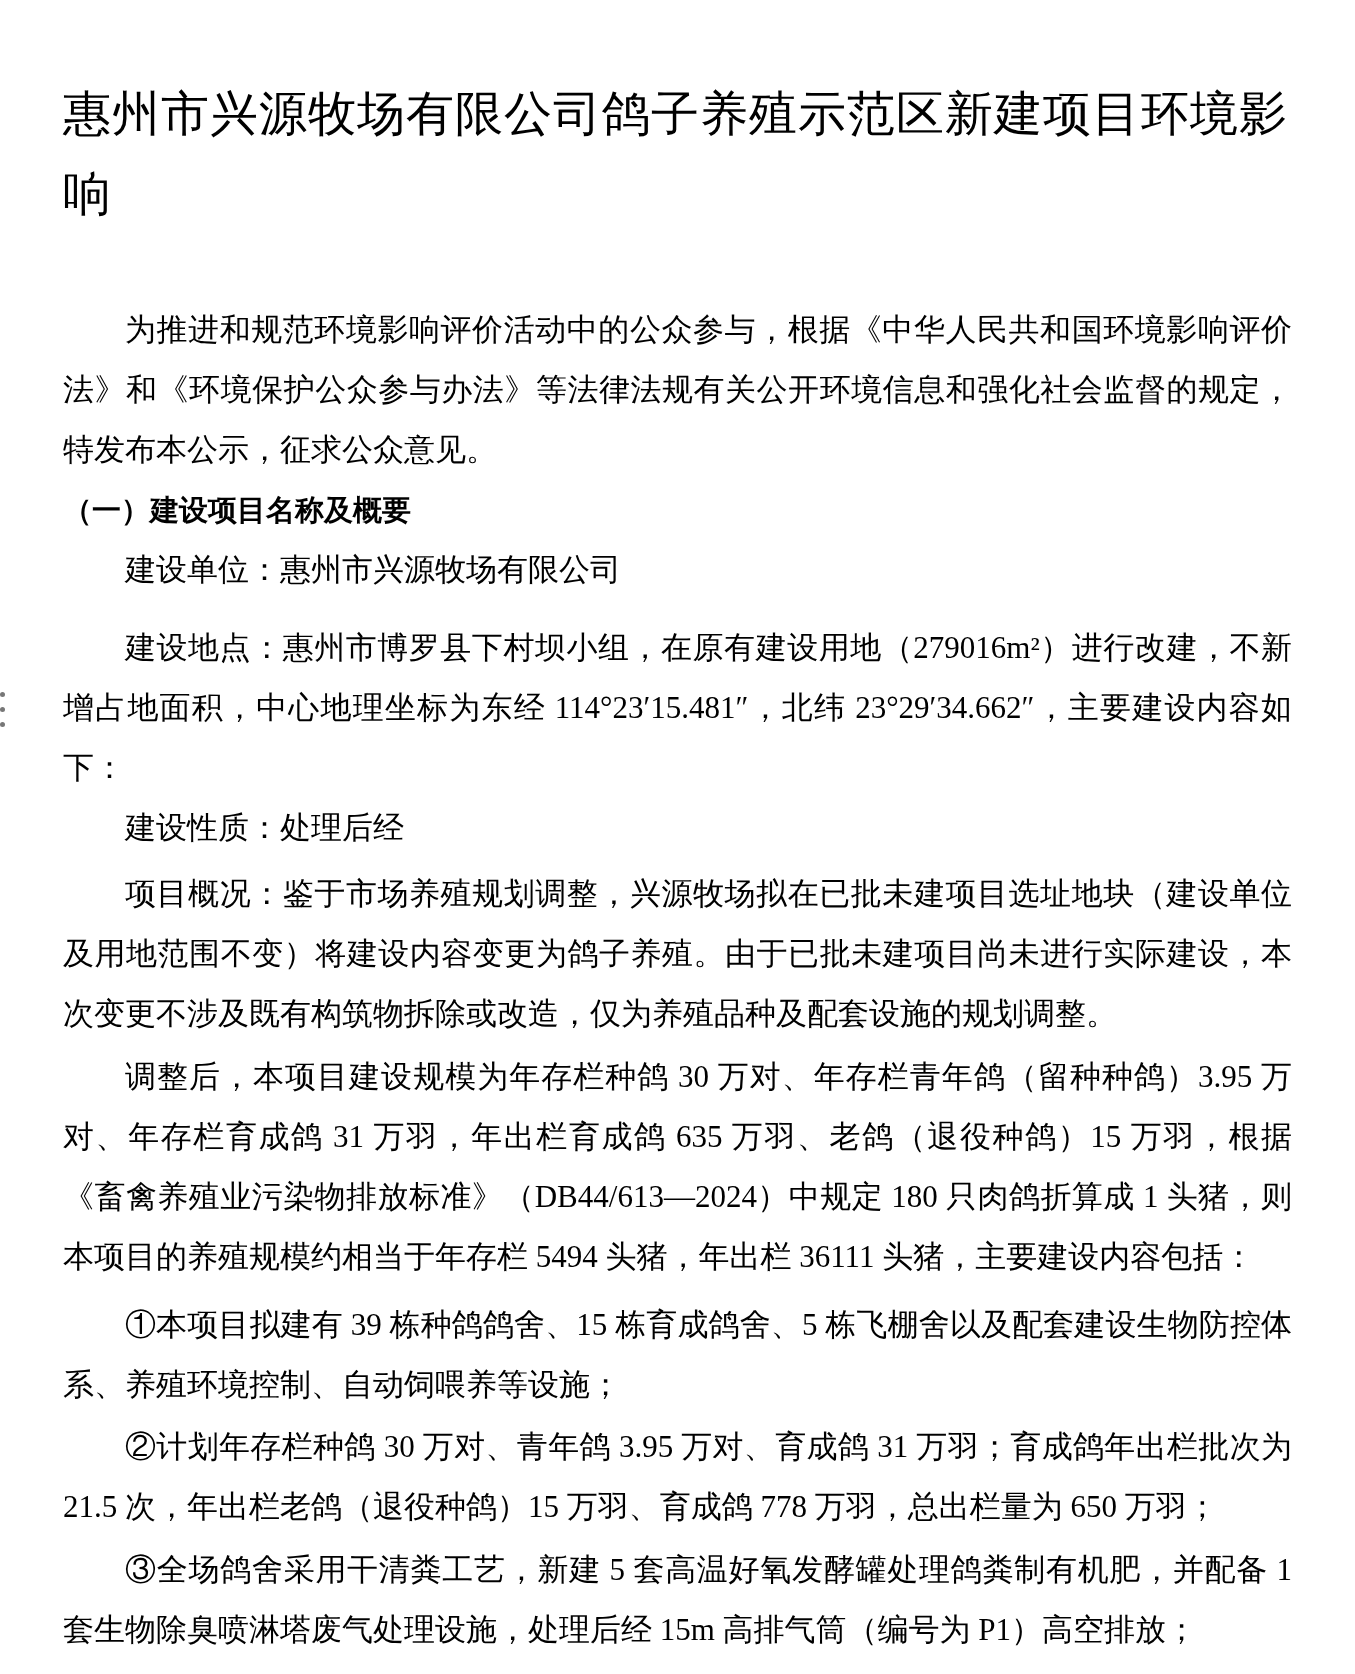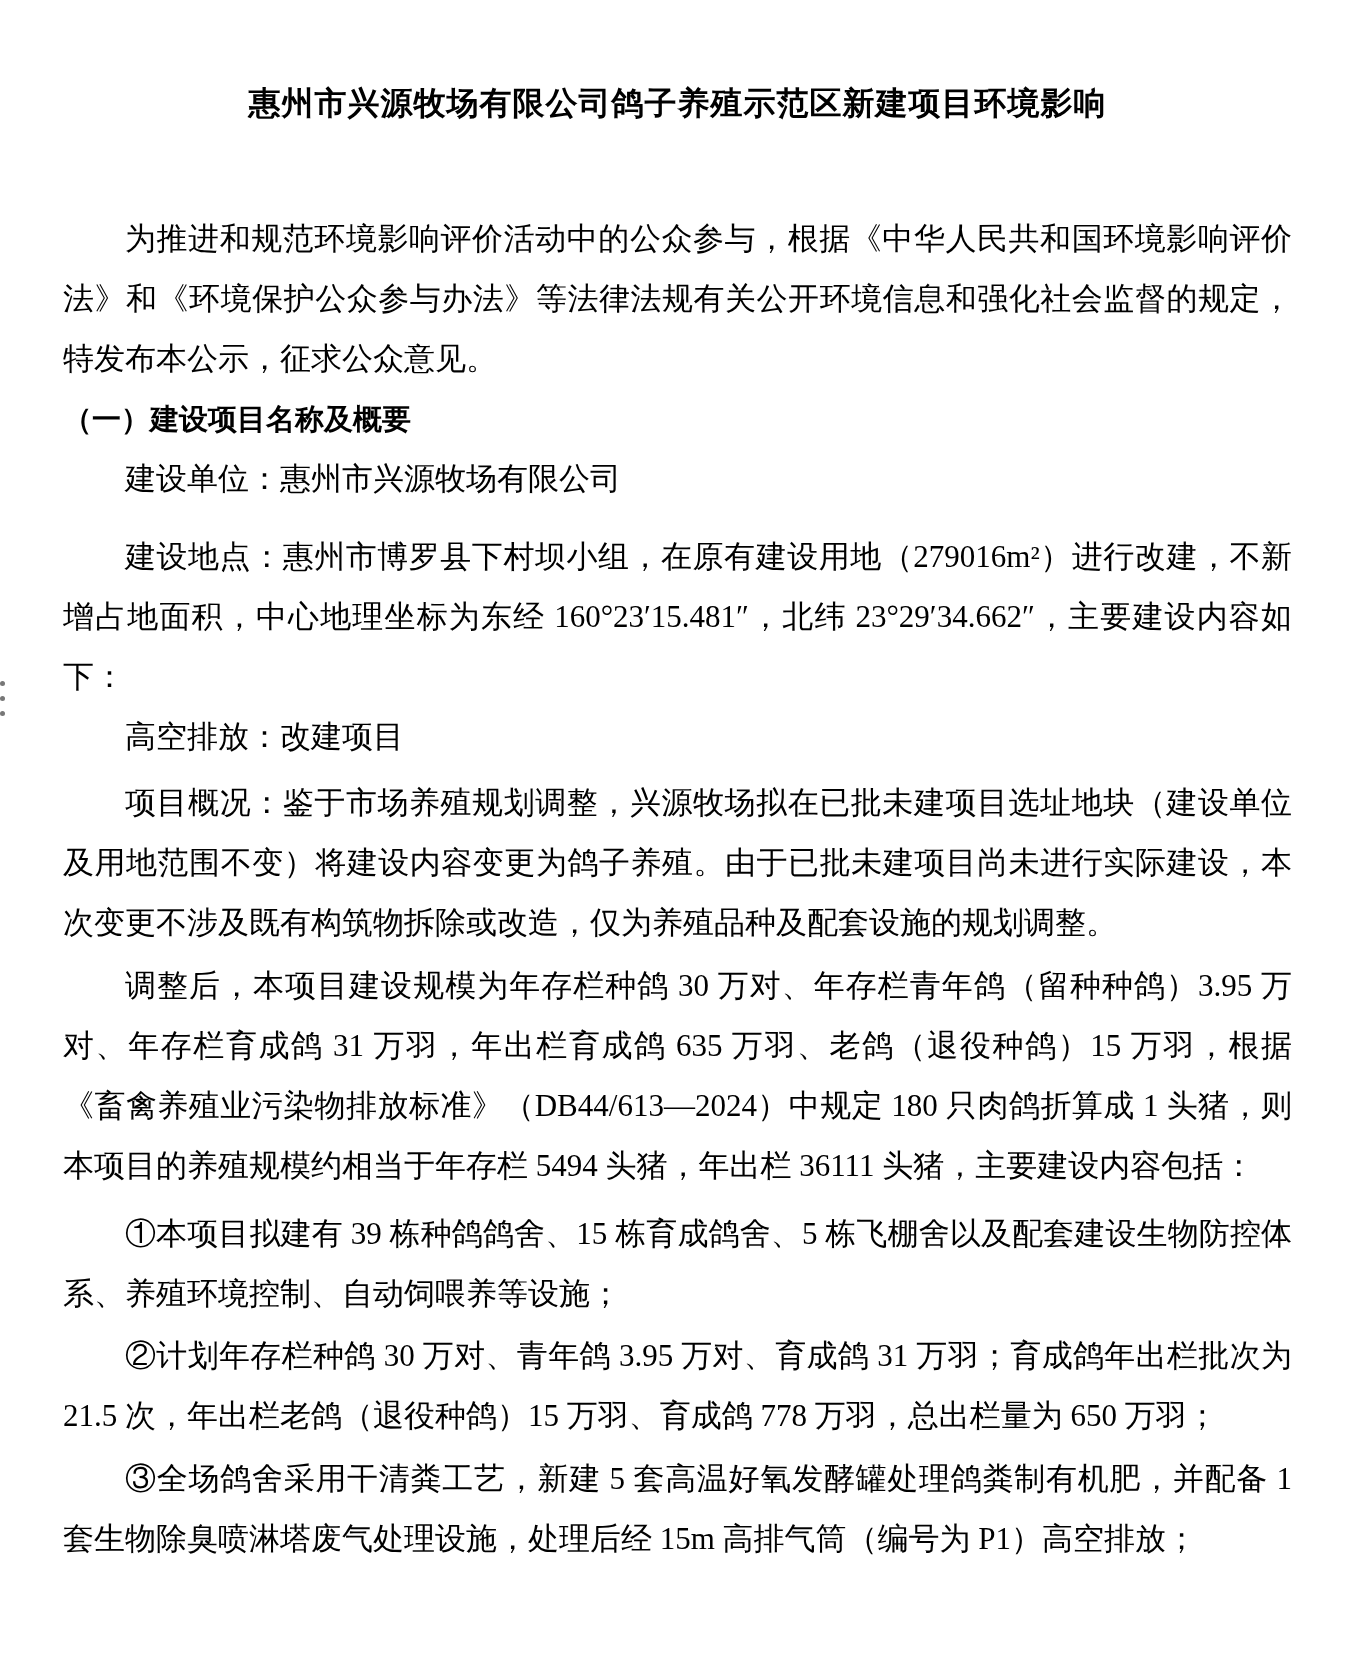--- a/index.html
+++ b/index.html
@@ -18,24 +18,24 @@
     position: relative;
     width: 1355px;
     height: 1674px;
     background: #ffffff;
   }
   .content {
     padding: 0 63px;
   }
   .doc-title {
     padding-top: 42px;
-    font-size: 32px;
-    font-weight: bold;
+    font-size: 48px;
+    font-weight: normal;
     line-height: 80px;
-    text-align: center;
+    text-align: left;
     letter-spacing: 1px;
   }
   .doc-title .title-line {
     display: block;
   }
   .doc-body p {
     margin: 0;
     font-size: 31px;
     line-height: 60px;
     text-align: justify;
@@ -83,22 +83,22 @@
 
   <div class="content">
     <h1 class="doc-title">
       <span class="title-line">惠州市兴源牧场有限公司鸽子养殖示范区新建项目环境影响</span>
     </h1>
 
     <div class="doc-body">
       <p class="p-intro">为推进和规范环境影响评价活动中的公众参与，根据《中华人民共和国环境影响评价法》和《环境保护公众参与办法》等法律法规有关公开环境信息和强化社会监督的规定，特发布本公示，征求公众意见。</p>
       <p class="section-heading">（一）建设项目名称及概要</p>
       <p class="p-unit">建设单位：惠州市兴源牧场有限公司</p>
-      <p class="p-site">建设地点：惠州市博罗县下村坝小组，在原有建设用地（279016m²）进行改建，不新增占地面积，中心地理坐标为东经 160°23′15.481″，北纬 23°29′34.662″，主要建设内容如下：</p>
-      <p class="p-nature">高空排放：改建项目</p>
+      <p class="p-site">建设地点：惠州市博罗县下村坝小组，在原有建设用地（279016m²）进行改建，不新增占地面积，中心地理坐标为东经 114°23′15.481″，北纬 23°29′34.662″，主要建设内容如下：</p>
+      <p class="p-nature">建设性质：处理后经</p>
       <p class="p-overview">项目概况：鉴于市场养殖规划调整，兴源牧场拟在已批未建项目选址地块（建设单位及用地范围不变）将建设内容变更为鸽子养殖。由于已批未建项目尚未进行实际建设，本次变更不涉及既有构筑物拆除或改造，仅为养殖品种及配套设施的规划调整。</p>
       <p class="p-adjust">调整后，本项目建设规模为年存栏种鸽 30 万对、年存栏青年鸽（留种种鸽）3.95 万对、年存栏育成鸽 31 万羽，年出栏育成鸽 635 万羽、老鸽（退役种鸽）15 万羽，根据《畜禽养殖业污染物排放标准》（DB44/613—2024）中规定 180 只肉鸽折算成 1 头猪，则本项目的养殖规模约相当于年存栏 5494 头猪，年出栏 36111 头猪，主要建设内容包括：</p>
       <p class="p-item1">①本项目拟建有 39 栋种鸽鸽舍、15 栋育成鸽舍、5 栋飞棚舍以及配套建设生物防控体系、养殖环境控制、自动饲喂养等设施；</p>
       <p class="p-item2">②计划年存栏种鸽 30 万对、青年鸽 3.95 万对、育成鸽 31 万羽；育成鸽年出栏批次为 21.5 次，年出栏老鸽（退役种鸽）15 万羽、育成鸽 778 万羽，总出栏量为 650 万羽；</p>
       <p class="p-item3">③全场鸽舍采用干清粪工艺，新建 5 套高温好氧发酵罐处理鸽粪制有机肥，并配备 1 套生物除臭喷淋塔废气处理设施，处理后经 15m 高排气筒（编号为 P1）高空排放；</p>
     </div>
   </div>
 
 </div>
 

